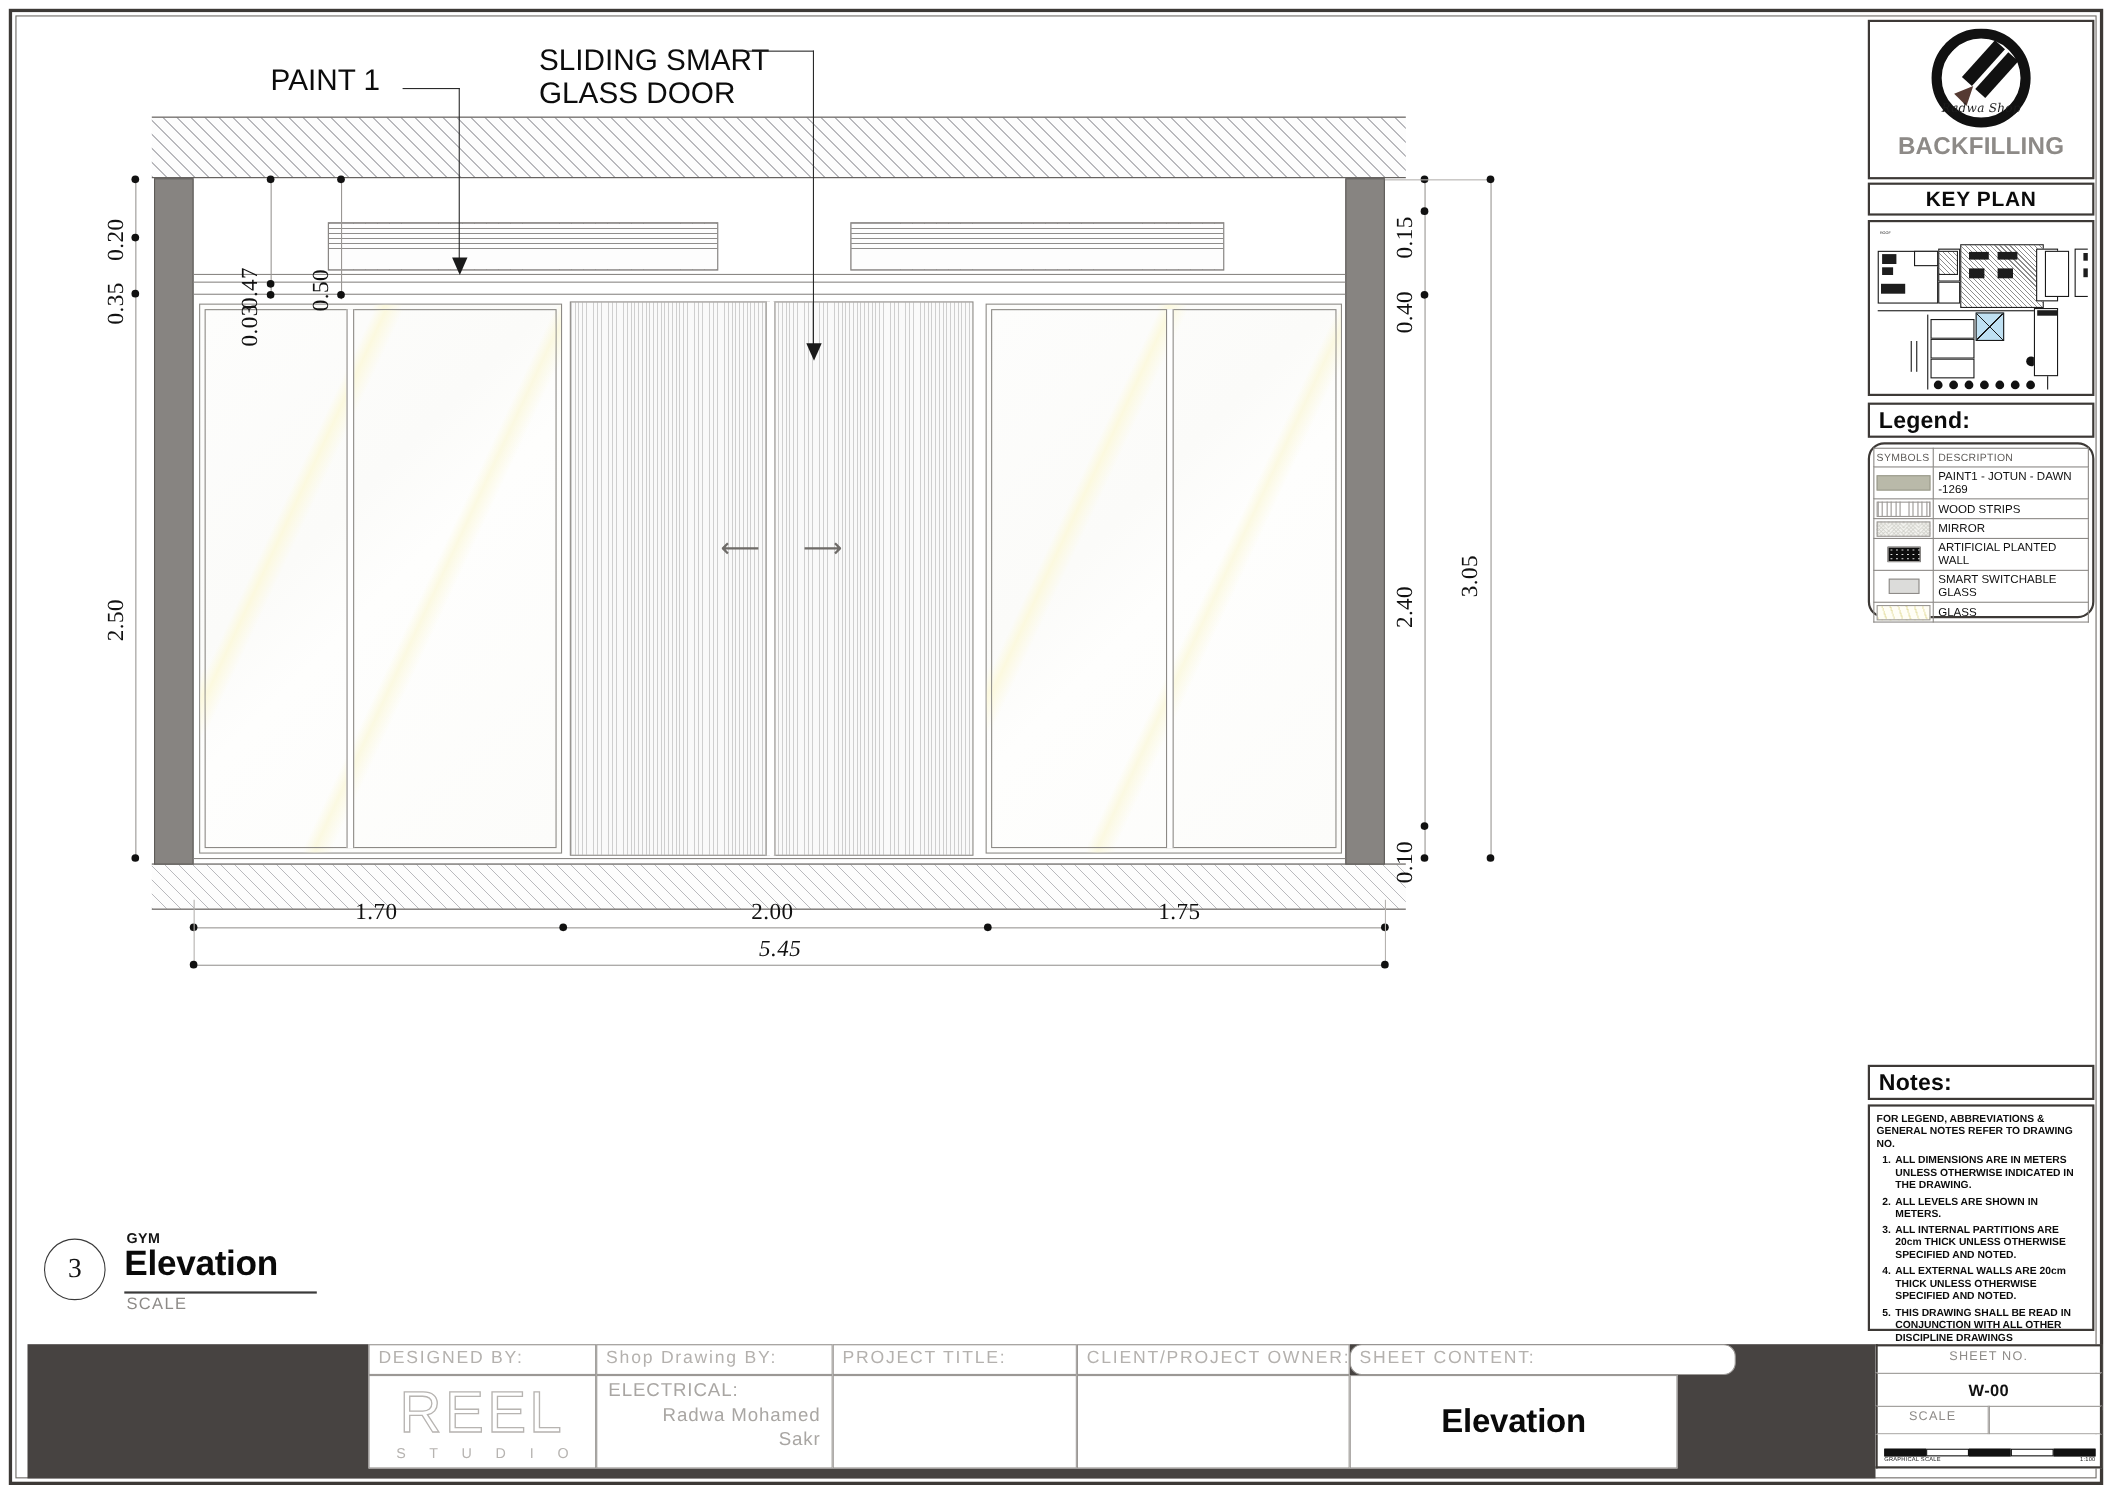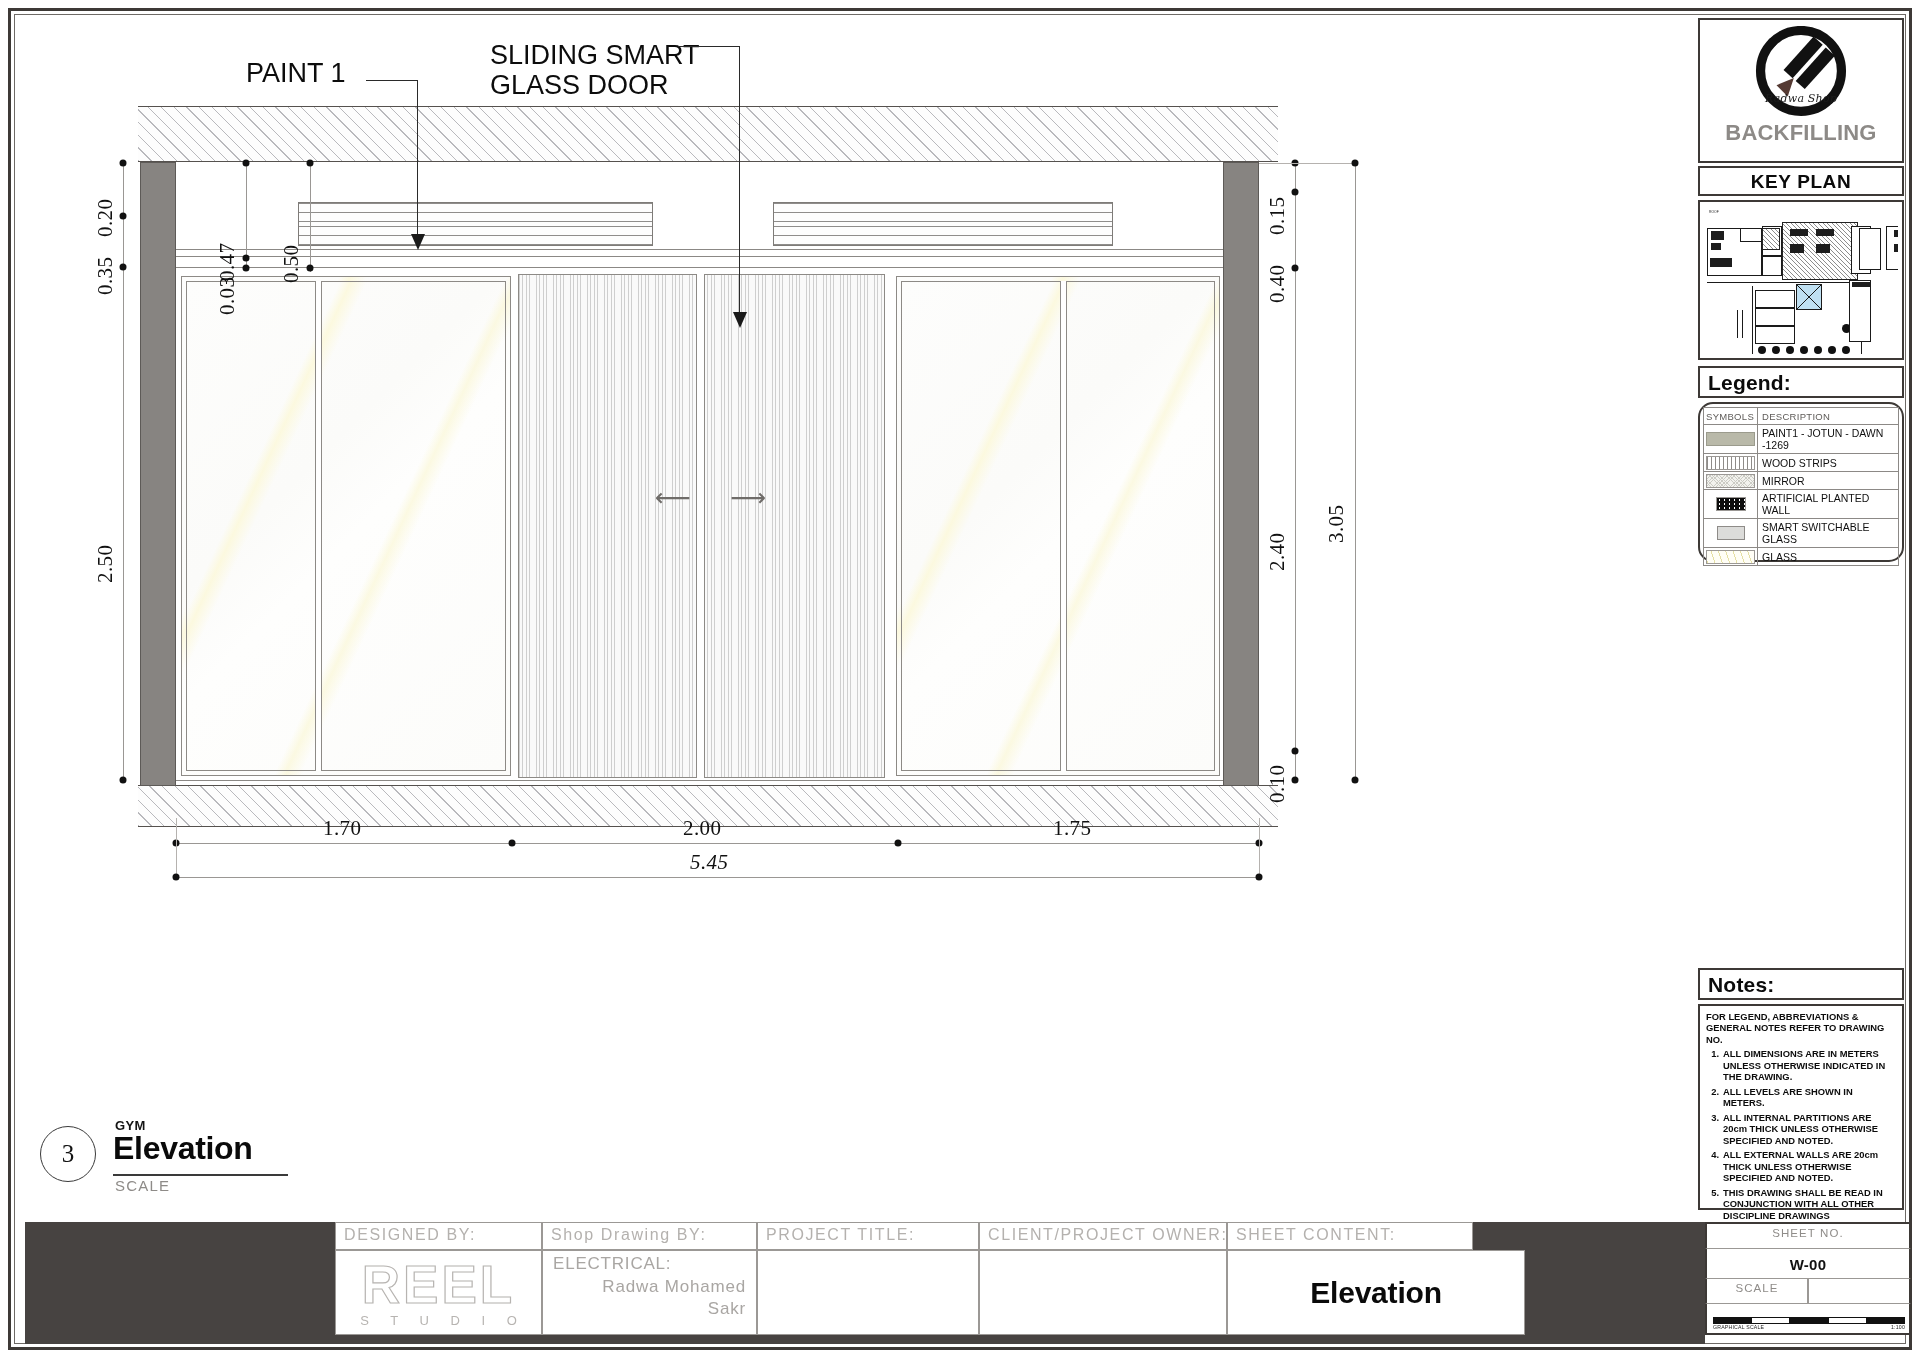--- a/index.html
+++ b/index.html
@@ -277,21 +277,21 @@
     font-size: 30px; font-weight: bold; color: #0a0a0a;
     letter-spacing: -.2px; text-align: center;
   }
   .tb-value.sheetno {
     font-size: 15px; font-weight: bold; color: #111; text-align: center;
     letter-spacing: .3px;
   }
   .tb-label.small { font-size: 11.5px; letter-spacing: 1.1px; color:#8f8c89; text-align:center; }
   .reel-logo {
     font-family: "Liberation Sans", sans-serif;
-    font-size: 53px; font-weight: bold; letter-spacing: 3px;
+    font-size: 53px; font-weight: normal; letter-spacing: 3px;
     color: transparent;
     -webkit-text-stroke: 1.2px #b7b4b1;
     text-align: right; line-height: 1;
   }
   .reel-sub {
     font-size: 13px; letter-spacing: 9px; color: #b7b4b1; text-align: center;
     margin-top: 2px; padding-left: 9px;
   }
   .gscale-wrap { position: absolute; left: 6px; bottom: 3px; right: 4px; }
   .gscale-bar { display:flex; height: 7px; width: 100%; }
@@ -599,21 +599,21 @@
       <div class="tb-value"></div>
     </div>
 
     <div class="tb-cell" style="left:954px; top:0; width:248px; height:28px;">
       <div class="tb-label">CLIENT/PROJECT OWNER:</div>
     </div>
     <div class="tb-cell" style="left:954px; top:28px; width:248px; height:85px;">
       <div class="tb-value"></div>
     </div>
 
-    <div class="tb-cell" style="left:1202px; top:0; width:246px; height:28px;">
+    <div class="tb-cell" style="left:1202px; top:0; width:351px; height:28px;border-radius:11px;">
       <div class="tb-label">SHEET CONTENT:</div>
     </div>
     <div class="tb-cell" style="left:1202px; top:28px; width:298px; height:85px; display:flex; align-items:center; justify-content:center;">
       <div class="tb-value big">Elevation</div>
     </div>
 
     <div class="tb-cell" style="left:1680px; top:0; width:206px; height:26px; border:2.5px solid #3d3936; border-bottom:none;">
       <div class="tb-label small">SHEET NO.</div>
     </div>
     <div class="tb-cell" style="left:1680px; top:26px; width:206px; height:34px; border-left:2.5px solid #3d3936; border-right:2.5px solid #3d3936; display:flex; align-items:center; justify-content:center;">

